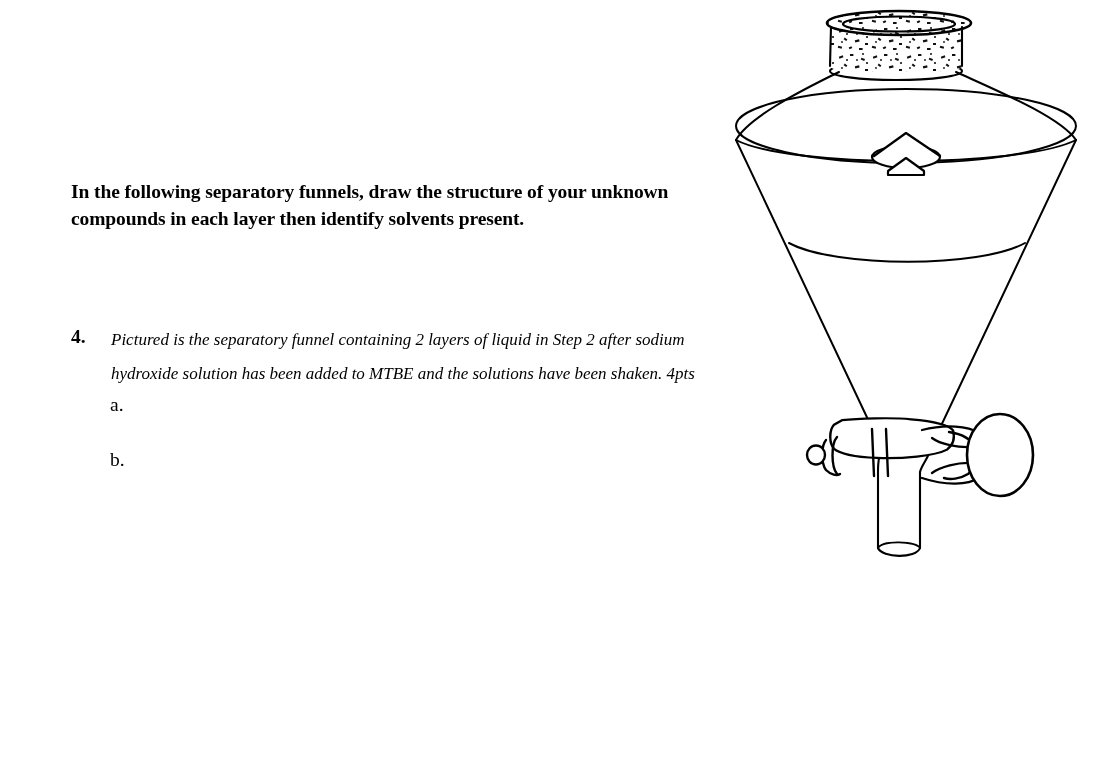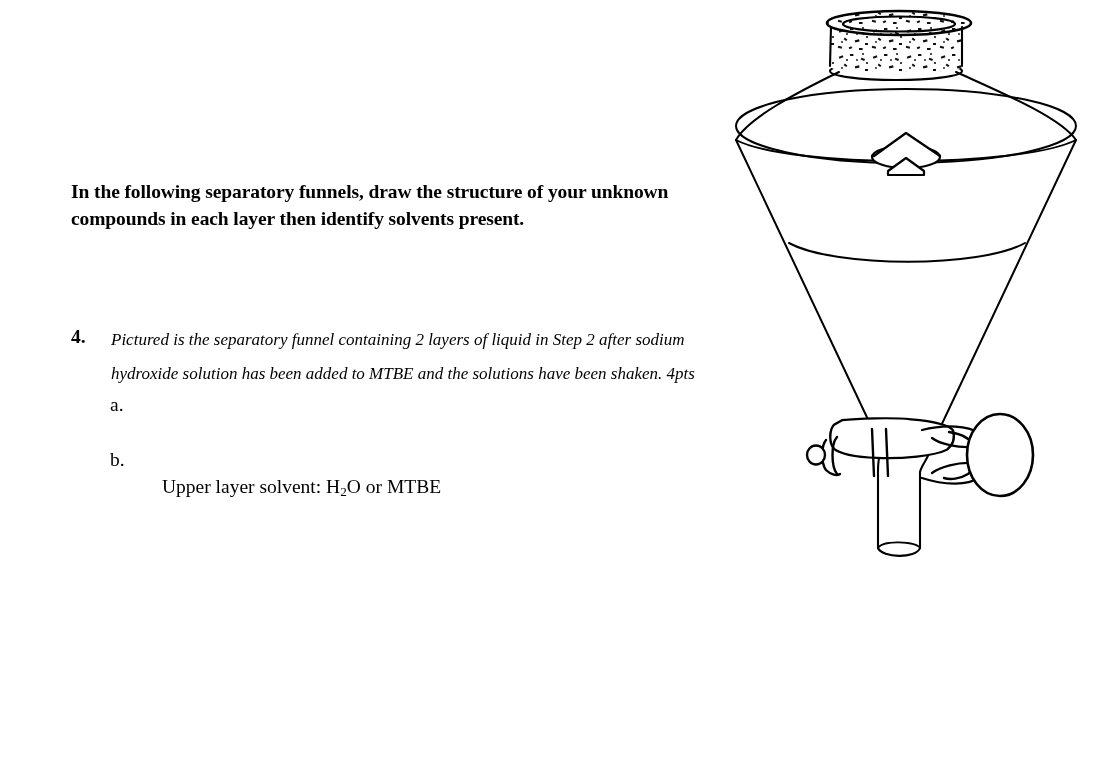--- a/index.html
+++ b/index.html
@@ -128,23 +128,20 @@
         <div class="sub-row">
           <div class="sub-letter">a.</div>
         </div>
 
         <div class="gap-a-b"></div>
 
         <div class="sub-row">
           <div class="sub-letter">b.</div>
         </div>
 
-        <div class="solvent-line">
-          <span>Upper layer solvent:</span><span>&nbsp;</span><span><span>H</span><sub>2</sub><span>O</span></span><span> or </span><span>MTBE</span>
-        </div>
 
 
       </div>
     </div>
   </div>
 
   <div class="funnel-wrap">
     <svg width="414" height="600" viewBox="0 0 414 600" xmlns="http://www.w3.org/2000/svg">
       <defs>
         <pattern id="speckle" width="34" height="26" patternUnits="userSpaceOnUse">

